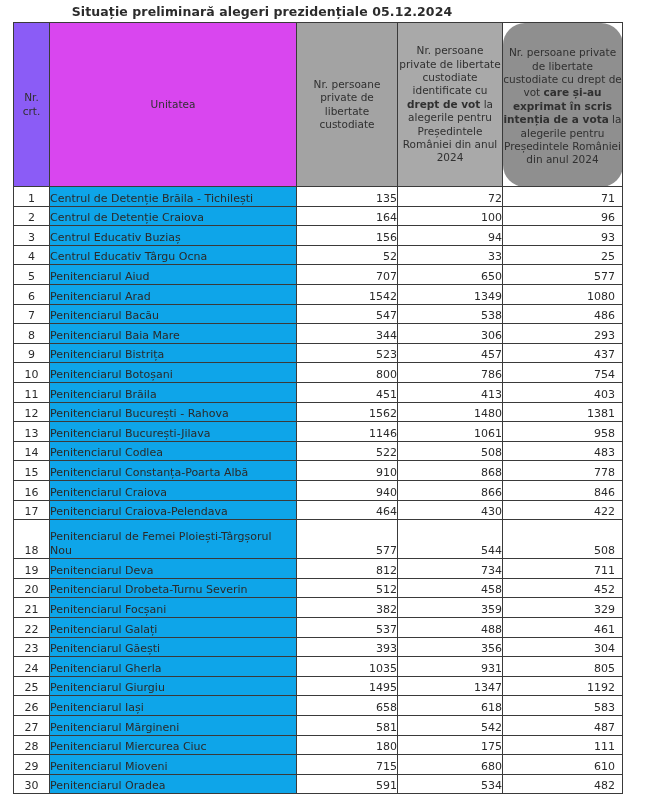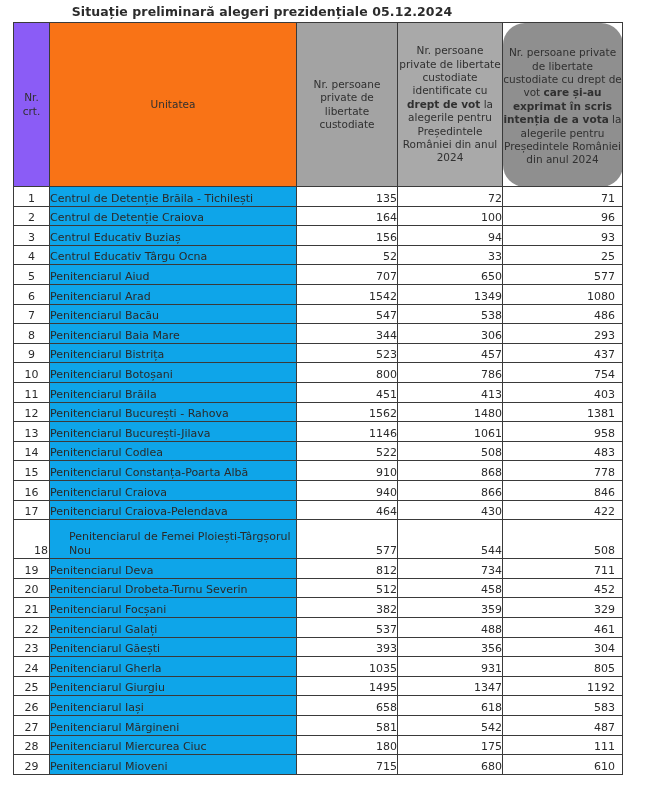--- a/index.html
+++ b/index.html
@@ -48,37 +48,36 @@
     table.data thead th {
       height: 163px;
       font-weight: normal;
       font-size: 10.5px;
       line-height: 13.4px;
       text-align: center;
       vertical-align: middle;
       color: #303030;
     }
     th.h-nr { background: #8b5cf6; }
-    th.h-unit { background: #f97316; font-size: 11px; }
+    th.h-unit { background: #d946ef; font-size: 11px; }
     th.h-a { background: #a3a3a3; padding: 0 4px; }
     th.h-b { background: #a9a9a9; padding: 0 4px; vertical-align: top; }
     th.h-c { background: #8f8f8f; padding: 0 3px; border-radius: 22px; }
     th.h-b .inner { padding-top: 0px; }
     th.h-c .inner { padding-top: 4px; }
     .b { font-weight: bold; }
 
     table.data tbody td {
       height: 18.6px;
       font-size: 11px;
       line-height: 14px;
       vertical-align: bottom;
     }
     table.data tbody tr.double td {
       height: 38.2px;
-      padding-left: 19px;
     }
     td.nr {
       text-align: center;
       background: #ffffff;
       padding-bottom: 1px;
     }
     td.unit {
       background: #0ea5e9;
       text-align: left;
       padding-left: 6px;
@@ -325,14 +324,21 @@
         <td class="num">175</td>
         <td class="num last">111</td>
       </tr>
       <tr>
         <td class="nr">29</td>
         <td class="unit">Penitenciarul Mioveni</td>
         <td class="num">715</td>
         <td class="num">680</td>
         <td class="num last">610</td>
       </tr>
+      <tr>
+        <td class="nr">30</td>
+        <td class="unit">Penitenciarul Oradea</td>
+        <td class="num">591</td>
+        <td class="num">534</td>
+        <td class="num last">482</td>
+      </tr>
     </tbody>
 </table>
 
 </body></html>

